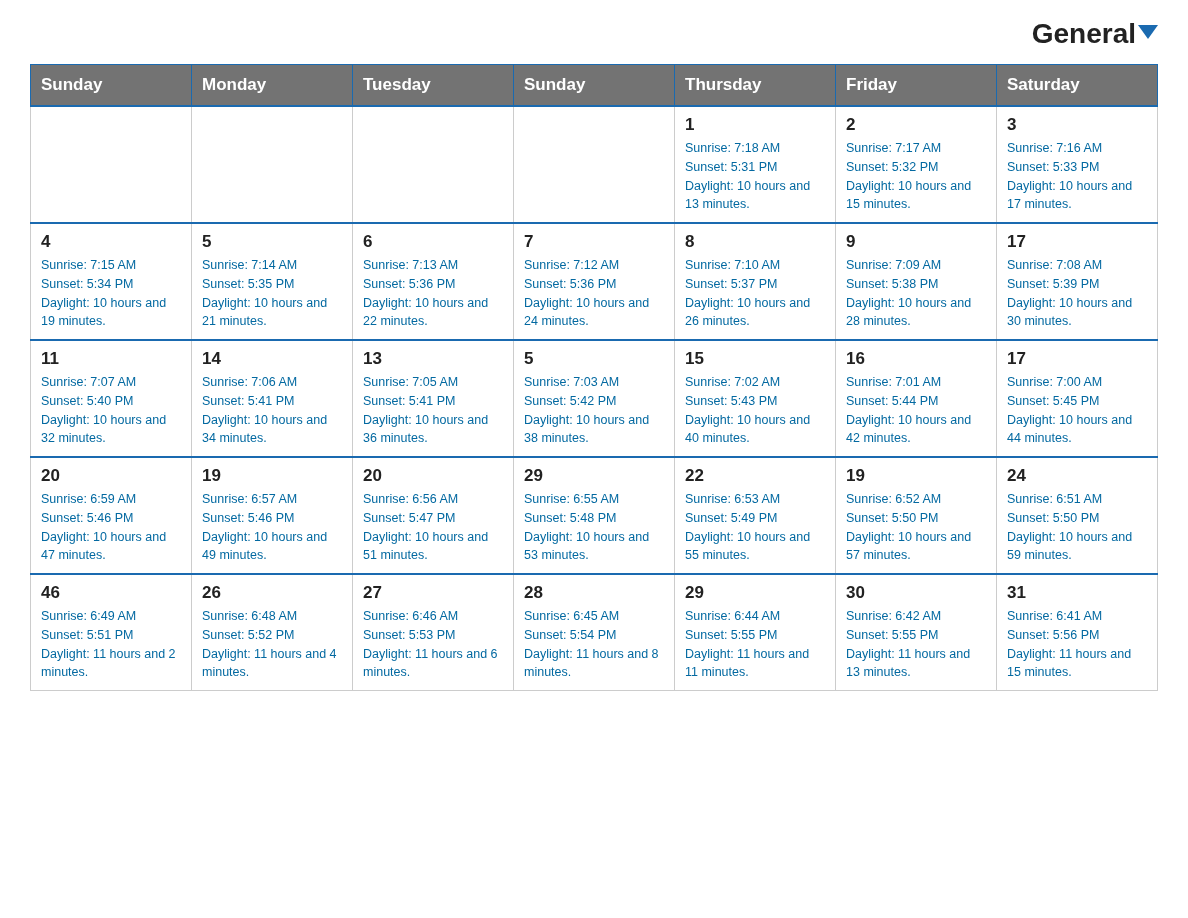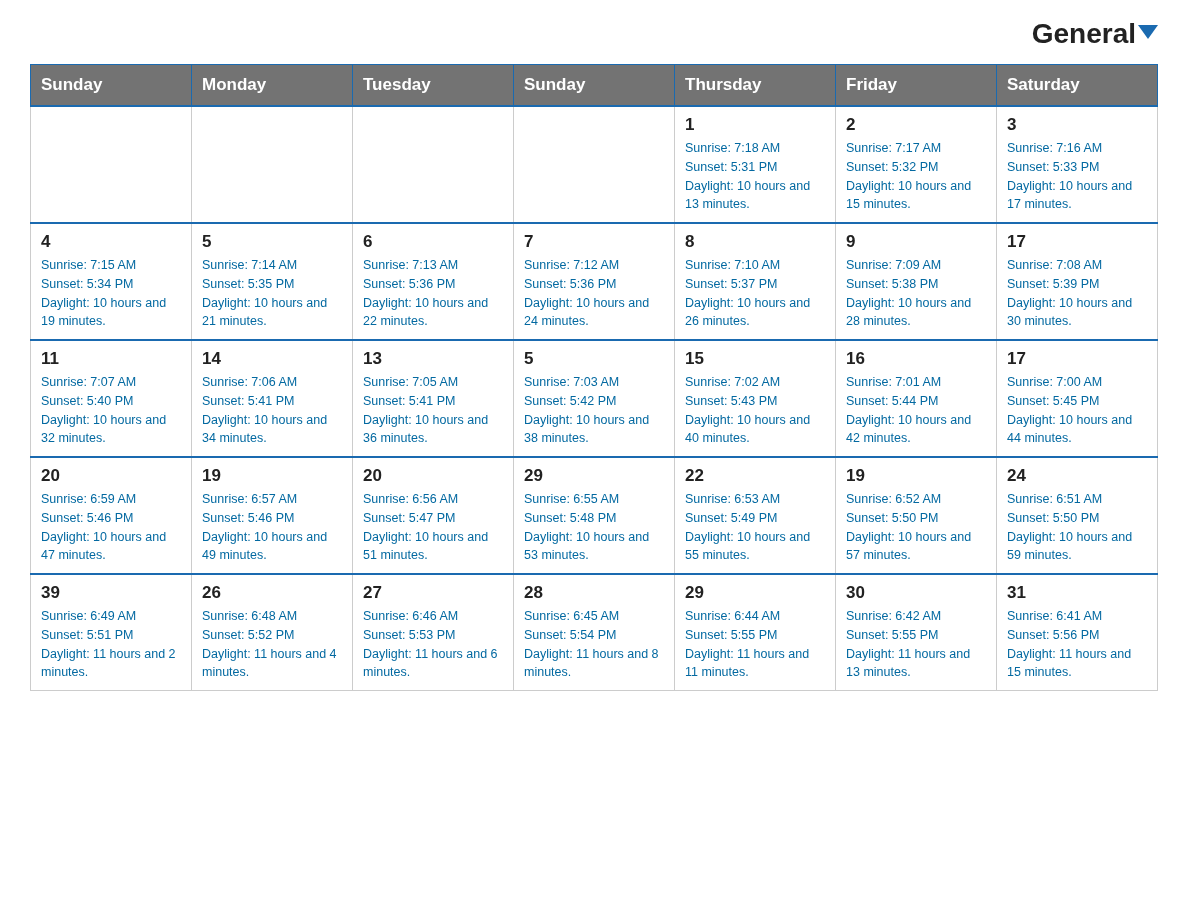--- a/index.html
+++ b/index.html
@@ -236,21 +236,21 @@
           <span class="day-num">19</span>
           <div class="day-info">Sunrise: 6:52 AM<br>Sunset: 5:50 PM<br>Daylight: 10 hours and 57 minutes.</div>
         </td>
         <td>
           <span class="day-num">24</span>
           <div class="day-info">Sunrise: 6:51 AM<br>Sunset: 5:50 PM<br>Daylight: 10 hours and 59 minutes.</div>
         </td>
       </tr>
       <tr>
         <td>
-          <span class="day-num">39</span>
+          <span class="day-num">46</span>
           <div class="day-info">Sunrise: 6:49 AM<br>Sunset: 5:51 PM<br>Daylight: 11 hours and 2 minutes.</div>
         </td>
         <td>
           <span class="day-num">26</span>
           <div class="day-info">Sunrise: 6:48 AM<br>Sunset: 5:52 PM<br>Daylight: 11 hours and 4 minutes.</div>
         </td>
         <td>
           <span class="day-num">27</span>
           <div class="day-info">Sunrise: 6:46 AM<br>Sunset: 5:53 PM<br>Daylight: 11 hours and 6 minutes.</div>
         </td>

